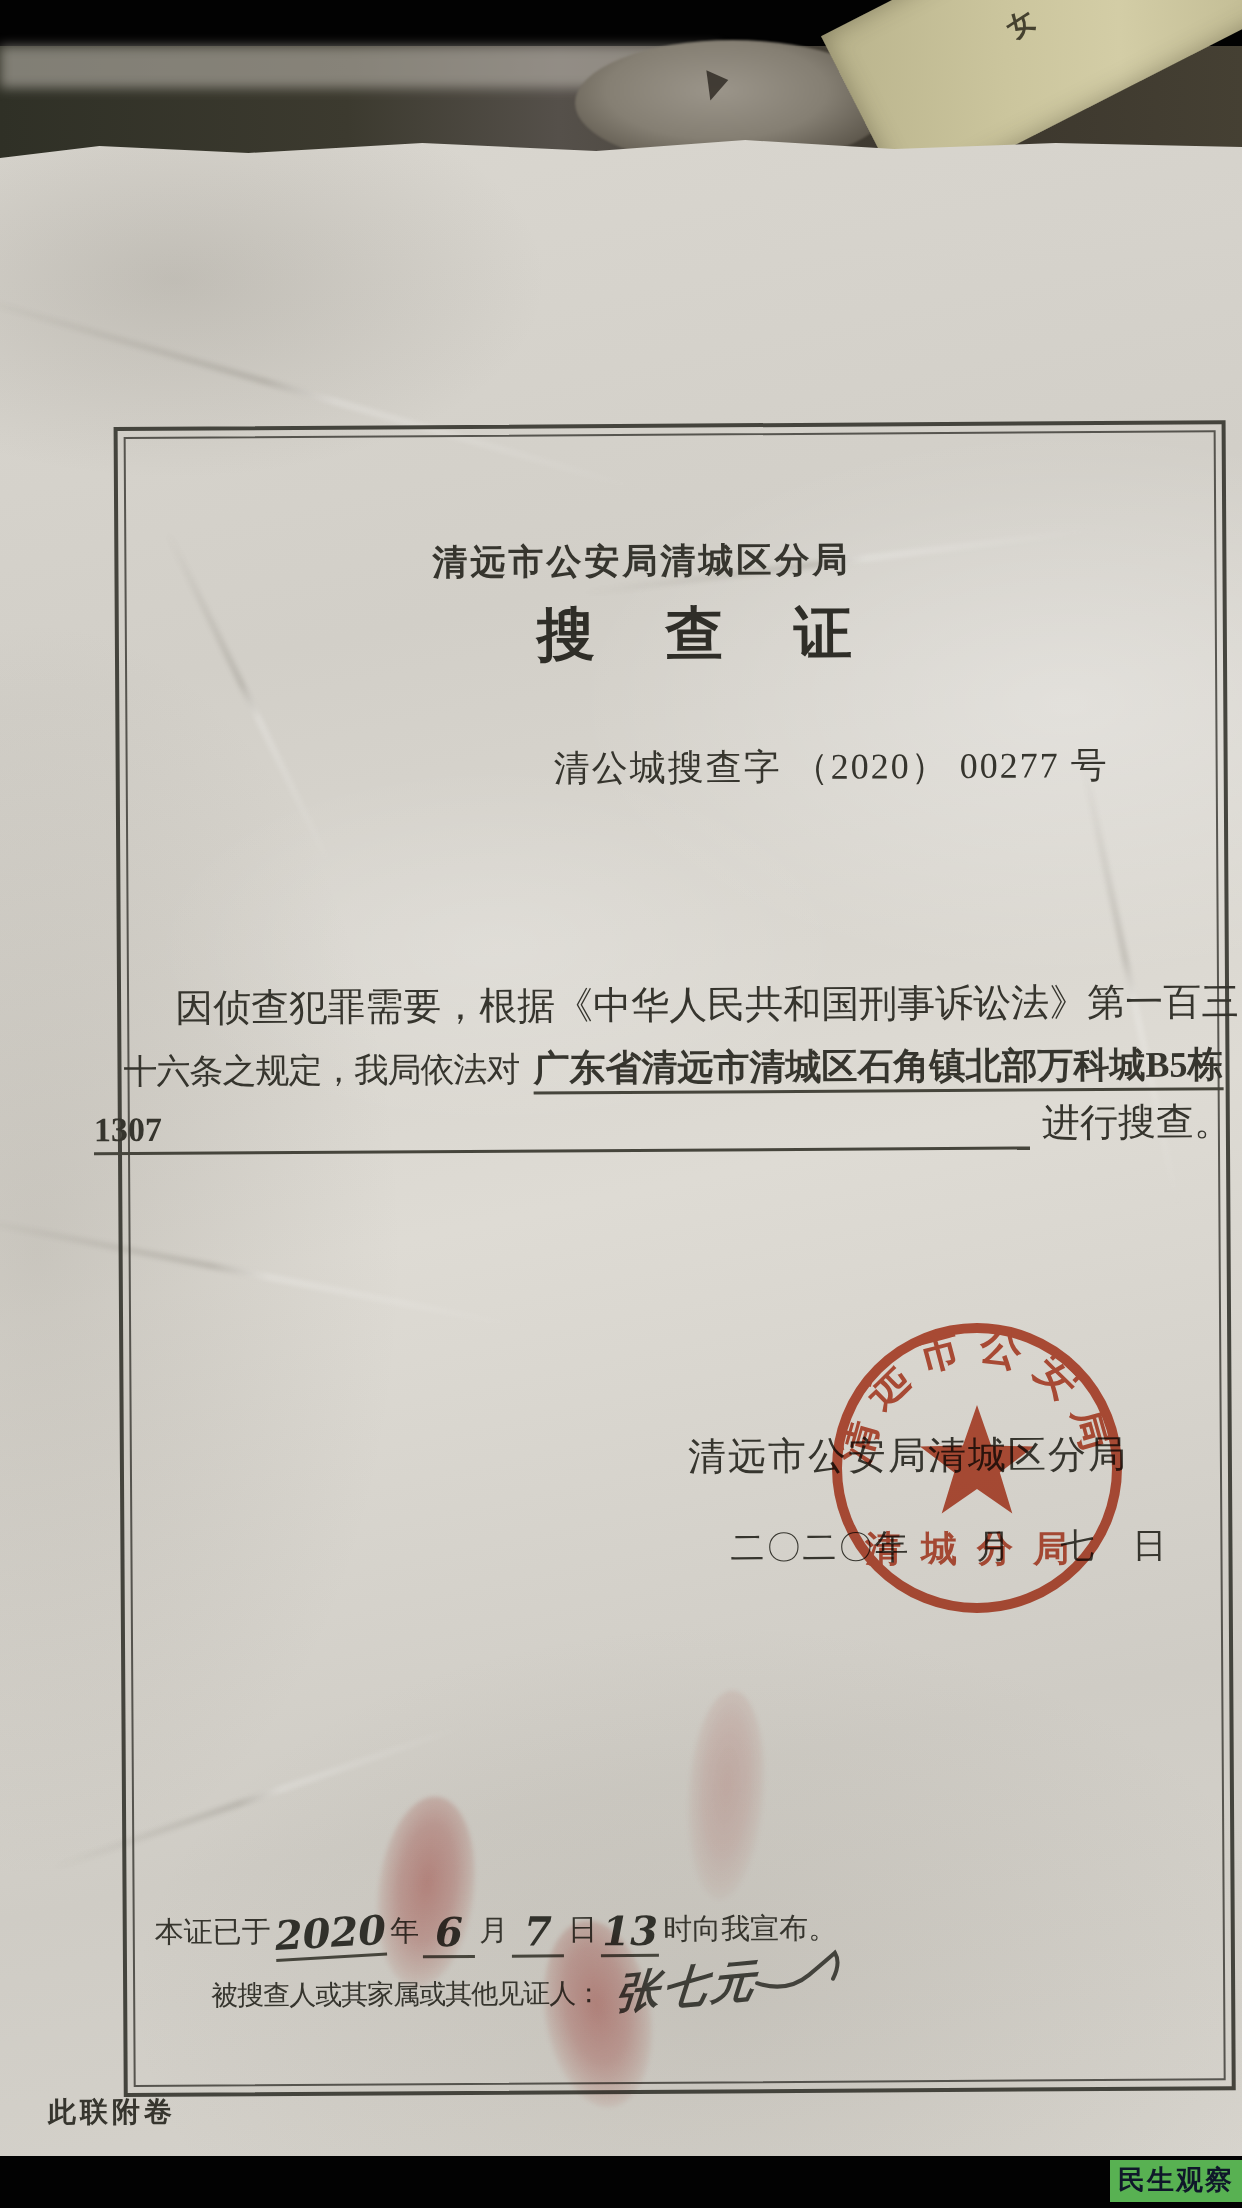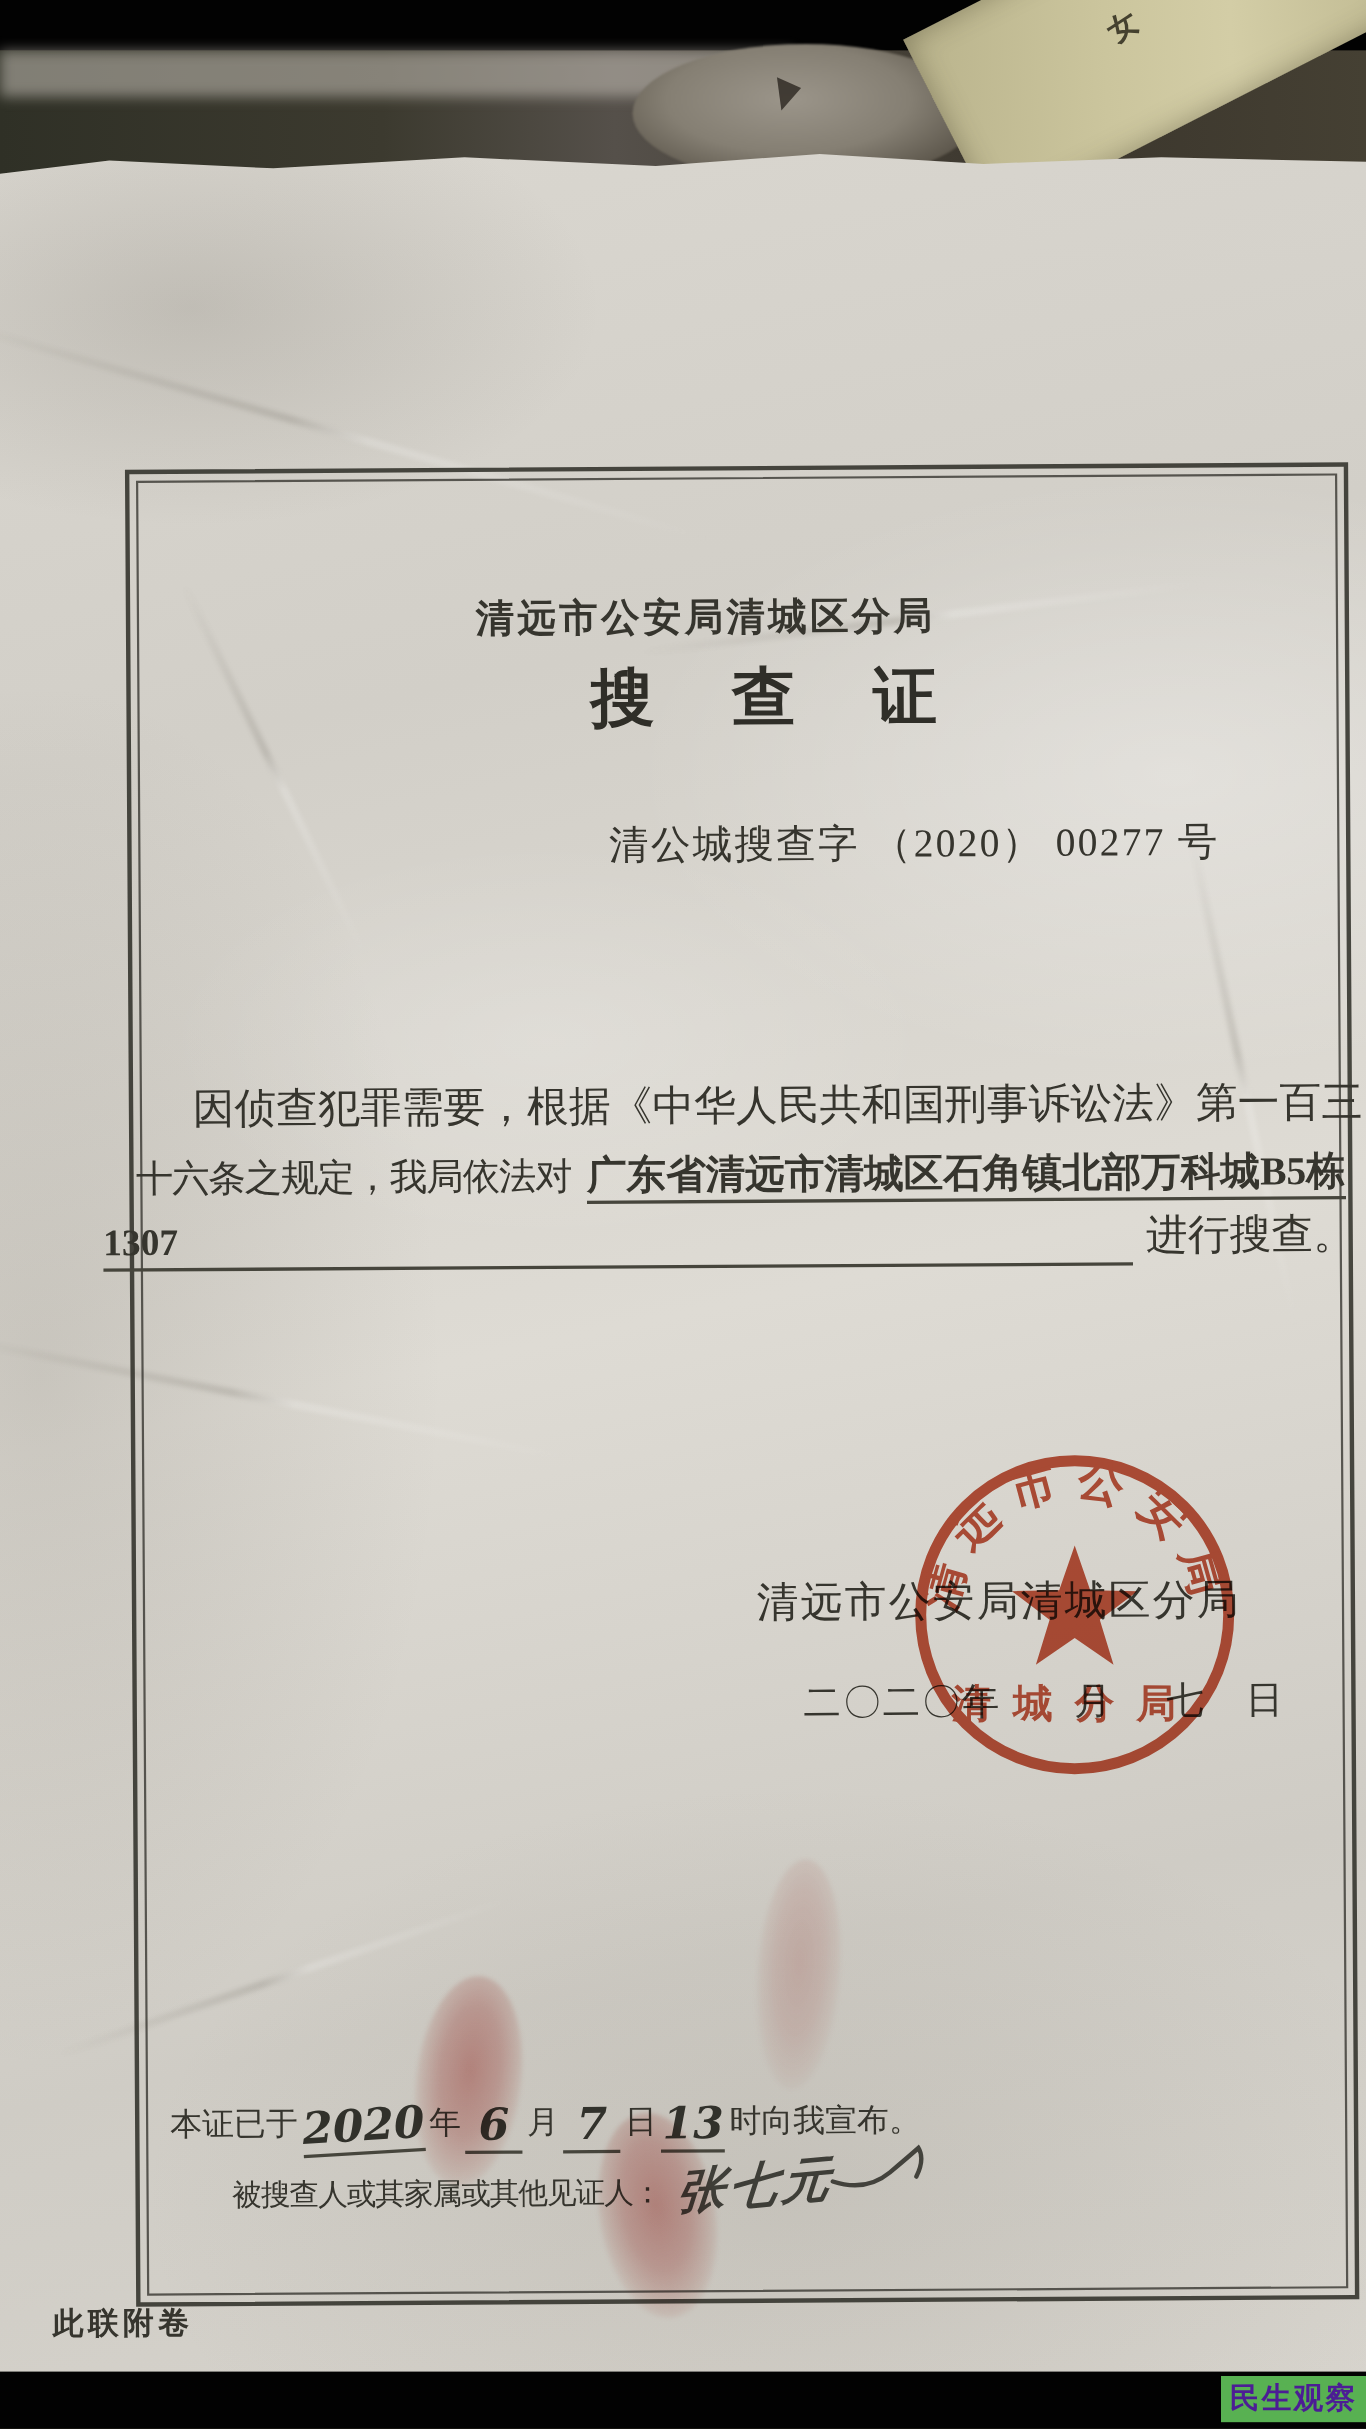--- a/index.html
+++ b/index.html
@@ -86,21 +86,21 @@
     mix-blend-mode:multiply;opacity:.92;filter:blur(.4px);}
   
   .fp{position:absolute;border-radius:50%;filter:blur(2px);mix-blend-mode:multiply;
     background:radial-gradient(ellipse at 50% 45%,rgba(197,93,88,.55) 0%,rgba(197,93,88,.38) 40%,rgba(203,112,102,.20) 62%,transparent 78%);}
   .fp1{left:378px;top:1658px;width:96px;height:192px;transform:rotate(7deg);}
   .fp2{left:545px;top:1782px;width:106px;height:188px;transform:rotate(-9deg);}
   .fp3{left:688px;top:1552px;width:76px;height:210px;transform:rotate(4deg);opacity:.45;}
 
   
   .watermark{position:absolute;right:0;bottom:6px;background:#58b152;padding:2px 8px 4px 8px;
-    font-family:"DejaVu Sans",sans-serif;font-size:27px;font-weight:bold;color:#4c1d95;letter-spacing:2px;}
+    font-family:"DejaVu Sans",sans-serif;font-size:27px;font-weight:bold;color:#0f172a;letter-spacing:2px;}
 </style>
 </head>
 <body>
 
 <div class="photo">
 
   <div class="bar bar-top"></div>
 
   <div class="backdrop">
     <div class="backdrop-light"></div>

